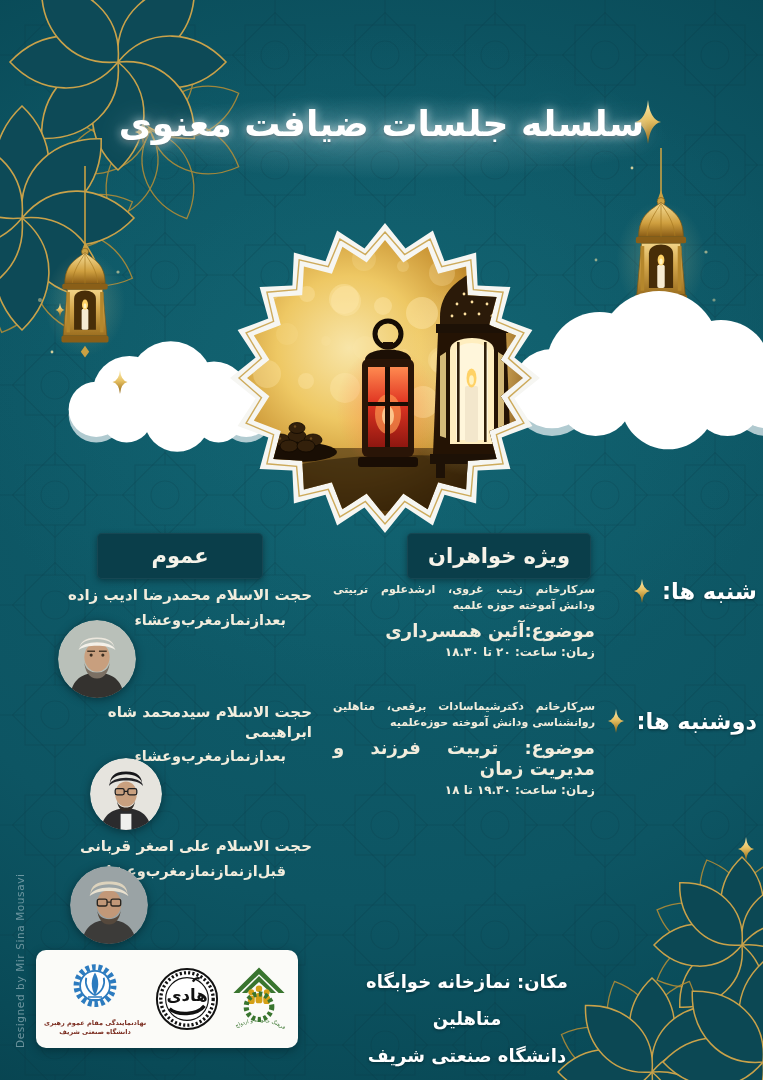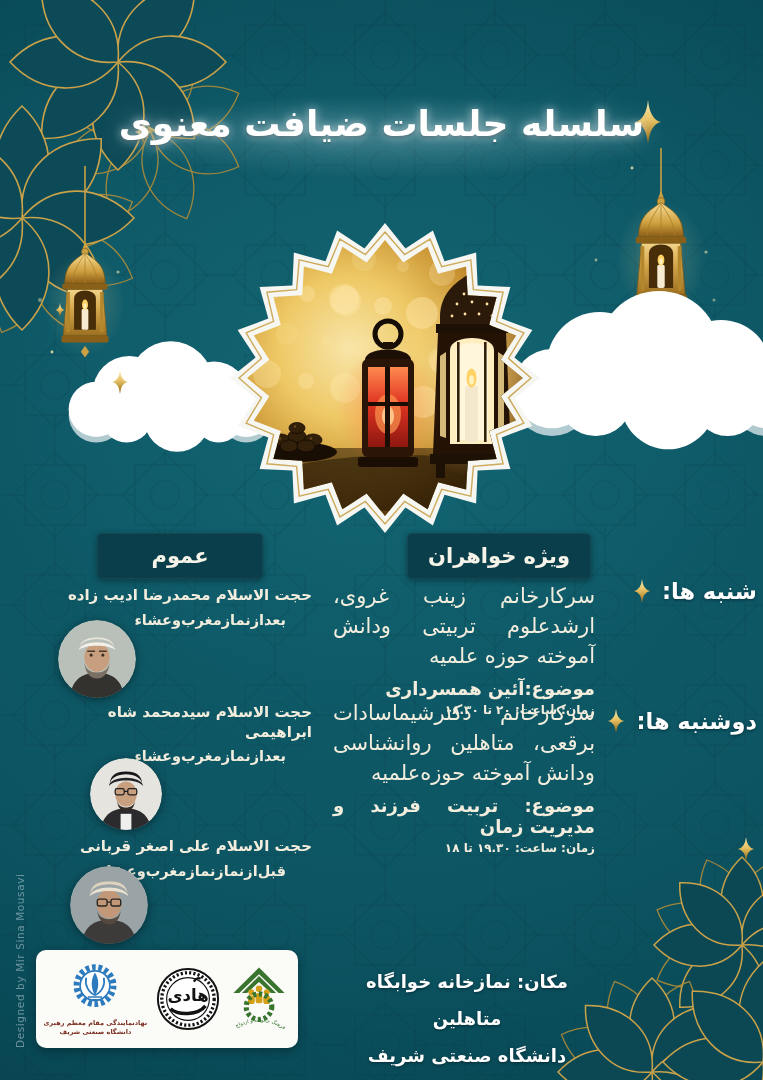--- a/index.html
+++ b/index.html
@@ -24,21 +24,21 @@
     background:#0a3e4a;color:#f6f3e9;font-weight:bold;font-size:21px;
     display:flex;align-items:center;justify-content:center;border-radius:5px;
     box-shadow:0 2px 6px rgba(0,20,26,.45), inset 0 0 0 1px rgba(255,255,255,.05);
     direction:rtl;
   }
   .badge-public{left:97px;top:533px;width:166px;height:46px;}
   .badge-sisters{left:407px;top:533px;width:184px;height:46px;text-align:right;}
 
   .session{left:333px;width:262px;direction:rtl;color:#f2eddd;text-align:justify;text-align-last:right;}
   .session p{margin:0;}
-  .session .speaker{font-size:21px;font-weight:normal;line-height:1.42;}
+  .session .speaker{font-size:11px;font-weight:bold;line-height:1.42;}
   .session .topic{font-size:18px;font-weight:bold;margin-top:7px;}
   .session .time{font-size:12px;font-weight:bold;margin-top:4px;}
   .session-1{top:582px;}
   .session-2{top:699px;}
   .session-2 .topic{}
 
   .rail-item{
     right:6px;direction:rtl;display:flex;align-items:center;gap:9px;
     color:#ffffff;font-weight:bold;font-size:22.5px;
     text-shadow:0 1px 3px rgba(0,25,32,.6);
@@ -515,21 +515,21 @@
   <div class="abs logo-strip">
     <div class="logo">
       <svg width="56" height="56" viewBox="0 0 64 64">
         <circle cx="32" cy="27" r="21" fill="none" stroke="#2c7bbf" stroke-width="7" stroke-dasharray="4.2 3.1"></circle>
         <circle cx="32" cy="27" r="17" fill="#ffffff" stroke="#2c7bbf" stroke-width="2"></circle>
         <path d="M32,12 C27,20 27,30 32,38 C37,30 37,20 32,12 Z" fill="#2c7bbf"></path>
         <path d="M22,18 C20,26 24,34 32,38 M42,18 C44,26 40,34 32,38" fill="none" stroke="#2c7bbf" stroke-width="2"></path>
         <path d="M24,40 h16 M26,43 h12" stroke="#2c7bbf" stroke-width="1.6"></path>
       </svg>
       <div class="logo-caption">
-        <div>نهادنمایندگی مقام معظم رهبری</div>
+        <div>نهادنمایندگی مقام عموم رهبری</div>
         <div>دانشگاه صنعتی شریف</div>
       </div>
     </div>
     <div class="logo">
       <svg width="66" height="66" viewBox="0 0 68 68">
         <circle cx="34" cy="34" r="31" fill="#ffffff" stroke="#121212" stroke-width="2"></circle>
         <circle cx="34" cy="34" r="27" fill="none" stroke="#121212" stroke-width="3.4" stroke-dasharray="2.2 2.2"></circle>
         <circle cx="34" cy="34" r="22" fill="#ffffff" stroke="#121212" stroke-width="1.2"></circle>
         <text x="34" y="36" text-anchor="middle" font-size="17" font-weight="bold" fill="#121212" direction="rtl">هادی</text>
         <path d="M16,44 C24,51 44,51 52,41" fill="none" stroke="#121212" stroke-width="3.6"></path>

